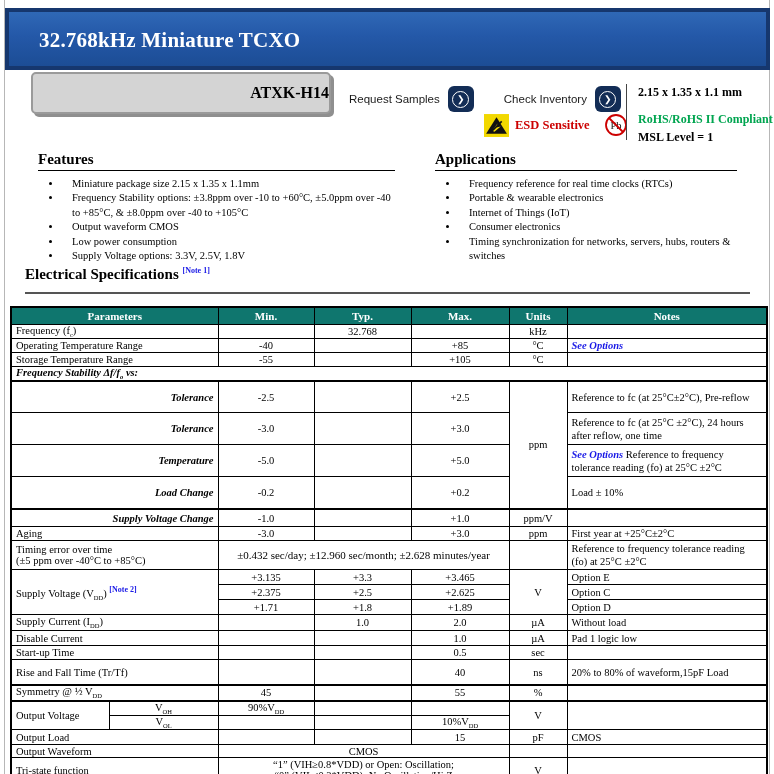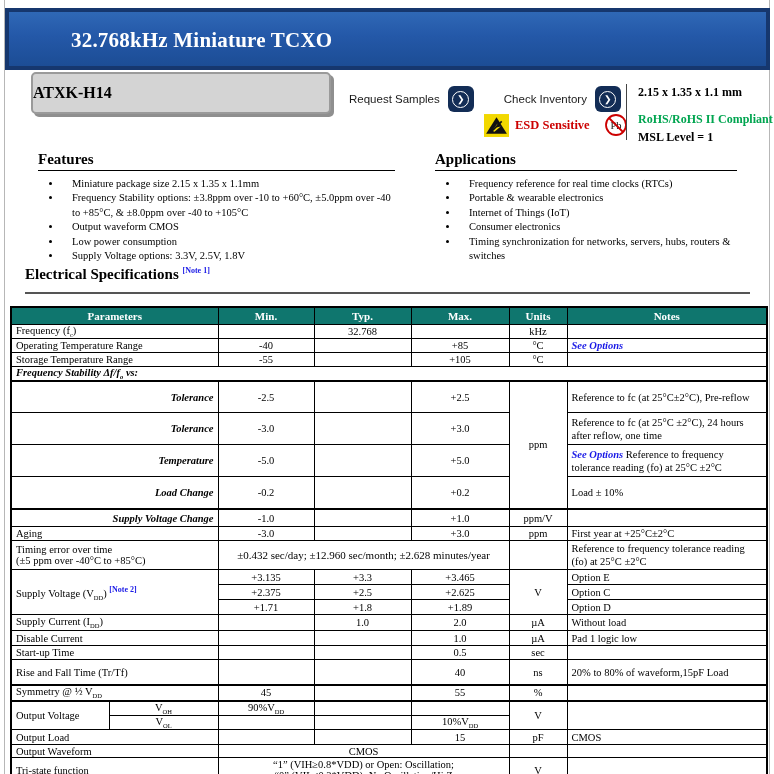--- a/index.html
+++ b/index.html
@@ -5,27 +5,27 @@
   * { margin:0; padding:0; box-sizing:border-box; }
   body { background:#fff; }
   .page { position:relative; width:774px; height:774px; background:#fff;
           font-family:"Liberation Serif", serif; color:#000; overflow:hidden; }
   .edge { position:absolute; top:0; bottom:0; width:1px; background:#b7b7b7; }
   .edge.left { left:4px; } .edge.right { left:769px; }
 
   
   .banner { position:absolute; left:5px; top:8px; width:765px; height:62px;
             background:linear-gradient(180deg,#2f68b6 0%,#2458a8 45%,#1c4d95 100%);
-            border:4px solid #16376e;padding-left:32px; }
+            border:4px solid #16376e; }
   .banner h1 { color:#fff; font-size:21px; font-weight:bold; padding:16px 0 0 30px; letter-spacing:.2px; }
 
   
   .model-box { position:absolute; left:31px; top:72px; width:300px; height:42px;
                background:#d4d4d4; border:2px solid #9a9a9a; border-radius:5px;
-               box-shadow:3px 3px 0 #8f8f8f; display:flex; align-items:center; justify-content:flex-start;
+               box-shadow:3px 3px 0 #8f8f8f; display:flex; align-items:center; justify-content:flex-end;
                font-size:16px; font-weight:bold; }
   .actions { position:absolute; left:349px; top:86px; display:flex; align-items:center; gap:8px;
              font-family:"Liberation Sans", sans-serif; font-size:11.5px; color:#1a1a1a; }
   .arrow-btn { width:26px; height:26px; background:#132d56; border-radius:6px;
                display:inline-flex; align-items:center; justify-content:center; cursor:pointer; }
   .arrow-btn .ring { width:17px; height:17px; border:1.5px solid #fff; border-radius:50%;
                display:flex; align-items:center; justify-content:center;
                color:#fff; font-size:9px; line-height:1; }
   .actions .gap { width:14px; }
   .esd-row { position:absolute; left:484px; top:113px; display:flex; align-items:center; gap:6px; }

